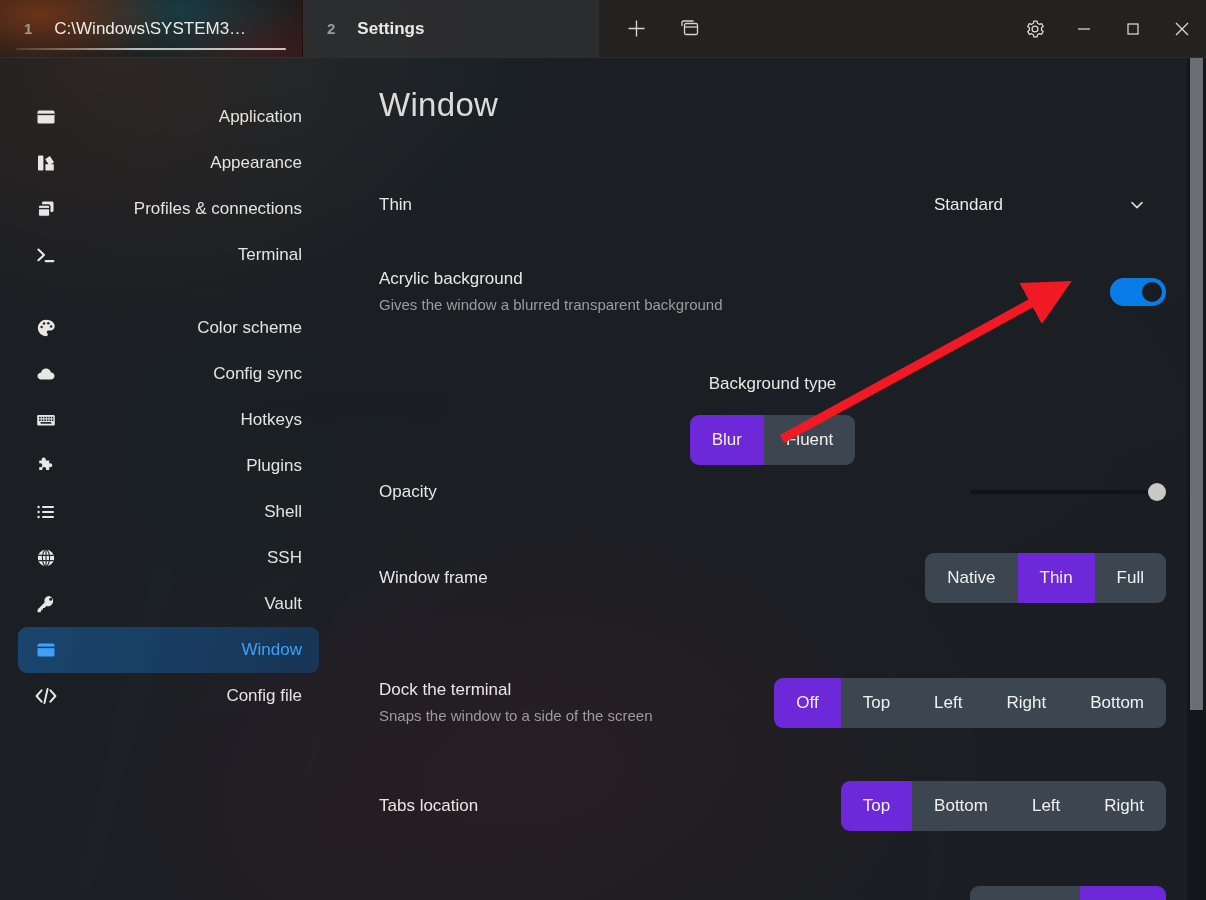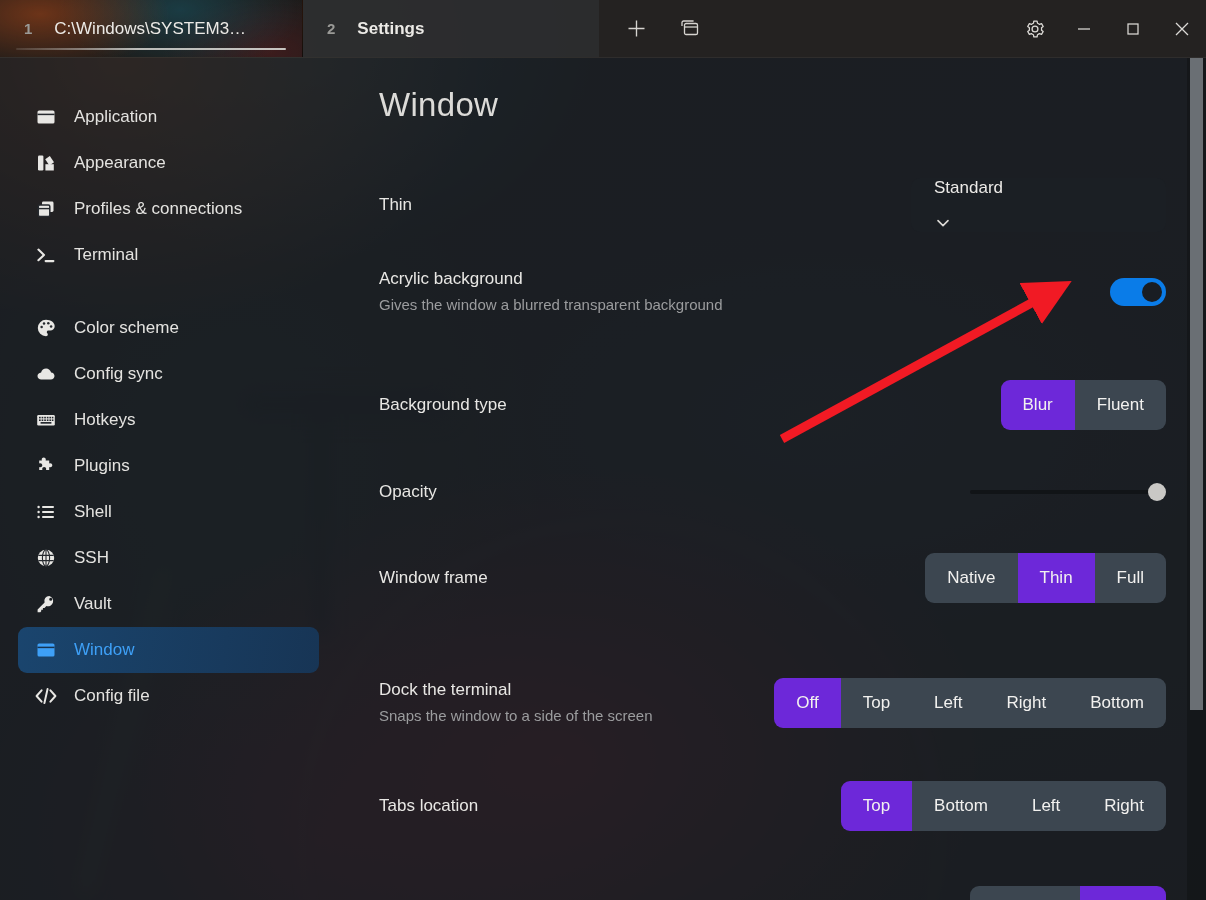--- a/index.html
+++ b/index.html
@@ -144,20 +144,21 @@
     align-items: center;
     gap: 17px;
     height: 46px;
     margin: 0 18px;
     padding: 0 17px;
     border-radius: 9px;
     color: #e4e3e0;
     font-size: 17px;
     cursor: default;
     white-space: nowrap;
+    justify-content: space-between;
   }
   .nav-item .ico {
     width: 22px; height: 22px;
     display: flex; align-items: center; justify-content: center;
     flex: none;
     color: #e8e7e4;
   }
   .nav-item.sel {
     background: linear-gradient(100deg, rgba(26,72,116,0.92), rgba(22,56,92,0.88));
     color: #3ea0f7;
@@ -201,27 +202,26 @@
     margin-top: 4px;
   }
   .row .ctl { flex: none; }
 
   
   .dropdown {
     width: 255px; height: 54px;
     background: #1b1f24;
     border-radius: 9px;
     display: flex;
-    align-items: flex-start;
+    align-items: center;
     justify-content: space-between;
     padding: 0 20px 0 23px;
     color: #eceae7;
     font-size: 17px;
     cursor: default;
-    flex-direction: column;
   }
   .dropdown .chev { color: #dcdad6; display:flex; }
 
   
   .toggle {
     width: 56px; height: 28px;
     border-radius: 14px;
     background: #0a7ce8;
     position: relative;
     cursor: default;
@@ -543,21 +543,21 @@
       <div class="t">Acrylic background</div>
       <div class="d">Gives the window a blurred transparent background</div>
     </div>
     <div class="ctl">
       <div class="toggle">
         <div class="knob"></div>
       </div>
     </div>
   </div>
 
-  <div class="row" style="top:322px;">
+  <div class="row" style="top:315px;flex-direction:column;">
     <div class="lbl">
       <div class="t">Background type</div>
     </div>
     <div class="ctl">
       <div class="seg">
         <div class="opt act">Blur</div>
         <div class="opt">Fluent</div>
       </div>
     </div>
   </div>

